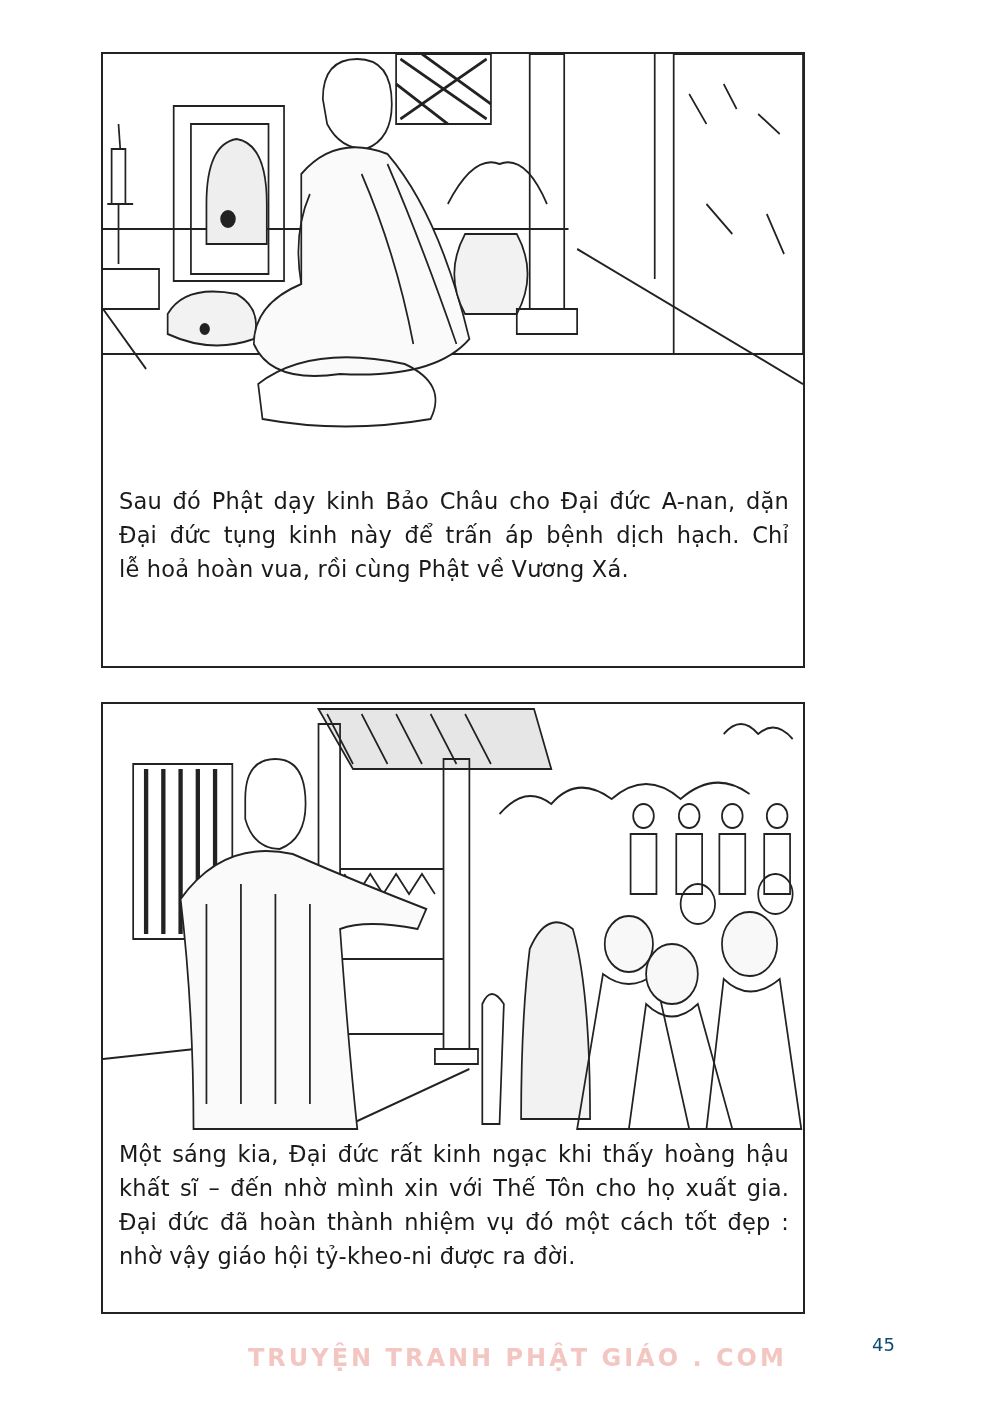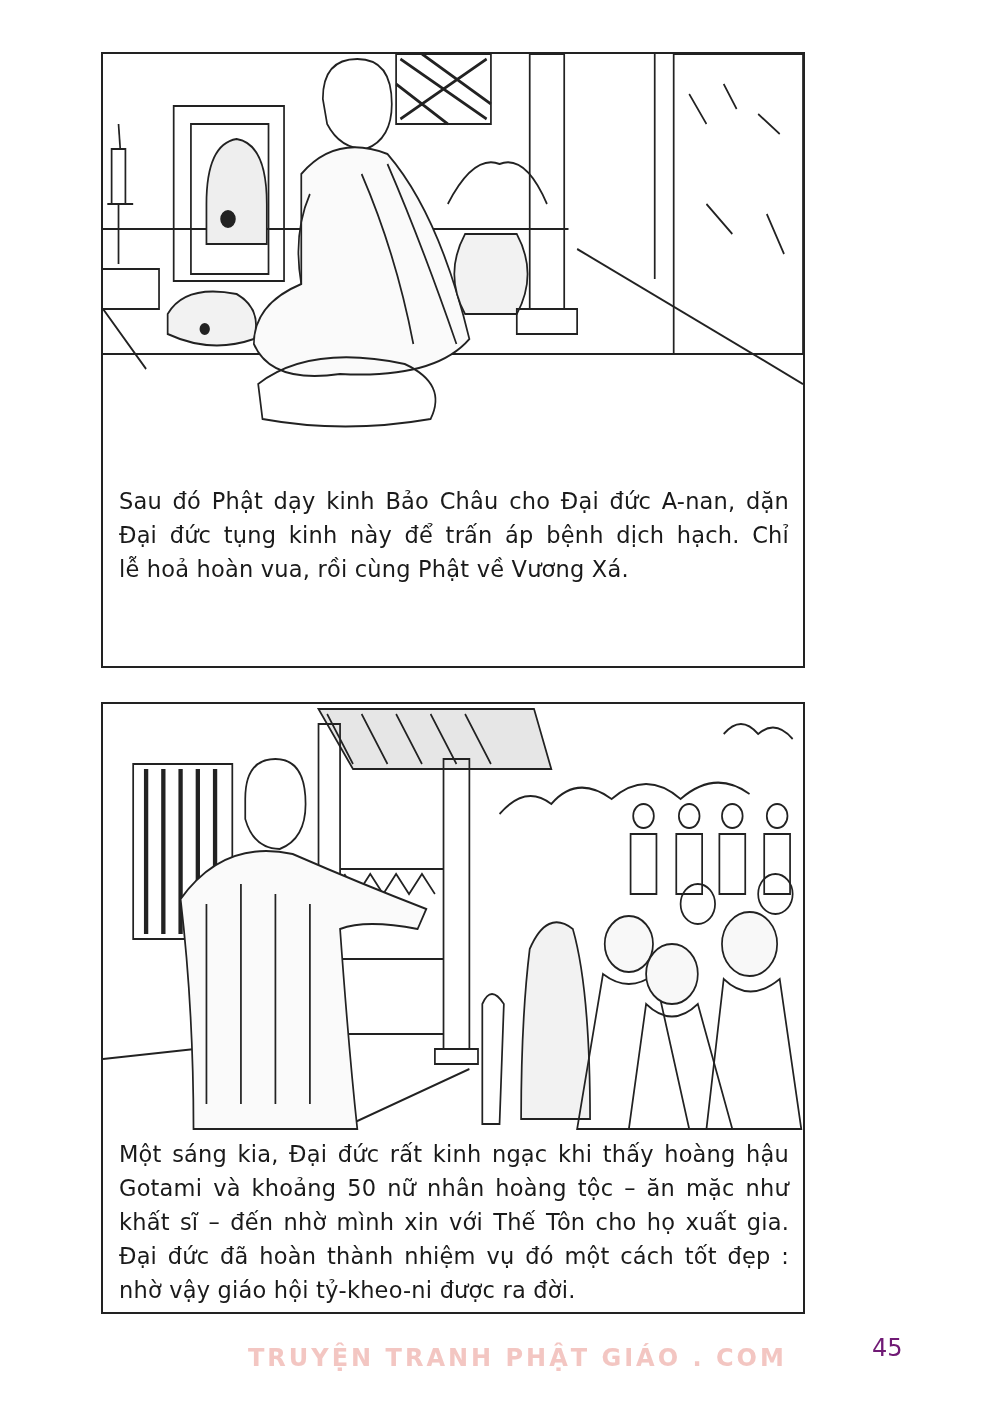--- a/index.html
+++ b/index.html
@@ -9,21 +9,21 @@
     .panel-2 { top: 702px; height: 612px; }
     .illus { position: absolute; left: 0; top: 0; width: 100%; overflow: hidden; }
     .panel-1 .illus { height: 412px; }
     .panel-2 .illus { height: 430px; }
     .illus svg { width: 100%; height: 100%; display: block; }
     .caption { position: absolute; left: 16px; right: 14px; font-size: 22.5px; line-height: 34px; color: #1a1a1a; text-align: justify; letter-spacing: 0.2px; }
     .panel-1 .caption { top: 430px; }
     .panel-2 .caption { top: 433px; }
     .caption .line { display: block; white-space: nowrap; text-align-last: justify; }
     .caption .line.last { text-align-last: left; }
-    .page-number { position: absolute; left: 872px; top: 1334px; font-size: 24px; color: #701a75; }
+    .page-number { position: absolute; left: 872px; top: 1334px; font-size: 18px; color: #0c4a6e; }
     .watermark { position: absolute; left: 248px; top: 1344px; font-size: 24px; font-weight: bold; color: #f3c6c2; letter-spacing: 3px; font-family: "DejaVu Sans", sans-serif; }
   </style>
 </head>
 <body>
 
 <div class="panel panel-1">
   <div class="illus">
     <svg viewBox="0 0 812 412" preserveAspectRatio="none">
       <g stroke="#222" fill="none" stroke-width="2">
 
@@ -115,21 +115,20 @@
         <path d="M630 300 q30 25 60 0 l40 125 h-120 z"></path>
         <circle cx="750" cy="240" r="32" fill="#f8f8f8"></circle>
         <path d="M720 275 q30 25 65 0 l25 150 h-110 z"></path>
         <circle cx="690" cy="200" r="20"></circle>
         <circle cx="780" cy="190" r="20"></circle>
       </g>
     </svg>
   </div>
   <div class="caption">
     <span class="line">Một sáng kia, Đại đức rất kinh ngạc khi thấy hoàng hậu</span>
-    <span class="line">Gotami và khoảng 50 nữ nhân hoàng tộc – ăn mặc như</span>
     <span class="line">khất sĩ – đến nhờ mình xin với Thế Tôn cho họ xuất gia.</span>
     <span class="line">Đại đức đã hoàn thành nhiệm vụ đó một cách tốt đẹp :</span>
     <span class="line last">nhờ vậy giáo hội tỷ-kheo-ni được ra đời.</span>
   </div>
 </div>
 
 <div class="watermark">TRUYỆN TRANH PHẬT GIÁO . COM</div>
 <div class="page-number">45</div>
 
 </body></html>

